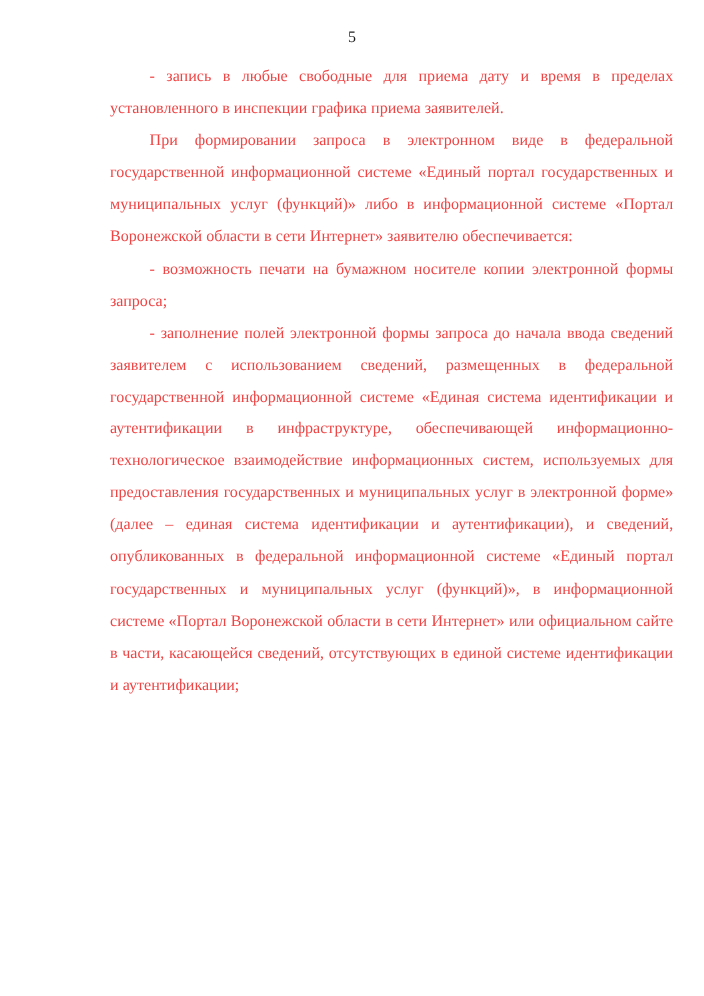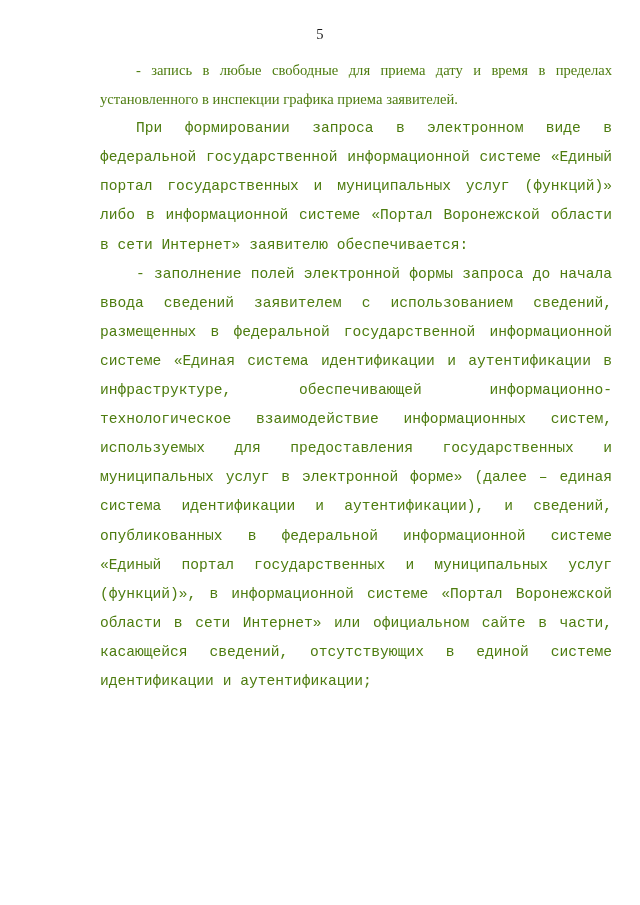--- a/index.html
+++ b/index.html
@@ -40,46 +40,46 @@
     left: 100px;
     width: 512px;
   }
   p.para {
     margin: 0 0 0.0px 0;
     text-align: justify;
     text-justify: inter-word;
     text-indent: 36px;
     font-size: 14.6px;
     line-height: 29.1px;
-    color: #4d7c0f;
+    color: #ef4444;
     hyphens: none;
     word-spacing: 0.1px;
   }
   p.para + p.para {
     margin-top: 0px;
-    font-family: Liberation Mono, monospace;
   }
   
   .body-text, .page-number {
     text-rendering: optimizeLegibility;
   }
 </style>
 </head>
 <body>
 
 <div class="page">
 
   <div class="page-number">5</div>
 
   <div class="body-text">
 
     <p class="para">- запись в любые свободные для приема дату и время в пределах установленного в инспекции графика приема заявителей.</p>
 
     <p class="para">При формировании запроса в электронном виде в федеральной государственной информационной системе «Единый портал государственных и муниципальных услуг (функций)» либо в информационной системе «Портал Воронежской области в сети Интернет» заявителю обеспечивается:</p>
 
 
+    <p class="para">- возможность печати на бумажном носителе копии электронной формы запроса;</p>
 
 
     <p class="para">- заполнение полей электронной формы запроса до начала ввода сведений заявителем с использованием сведений, размещенных в федеральной государственной информационной системе «Единая система идентификации и аутентификации в инфраструктуре, обеспечивающей информационно-технологическое взаимодействие информационных систем, используемых для предоставления государственных и муниципальных услуг в электронной форме» (далее – единая система идентификации и аутентификации), и сведений, опубликованных в федеральной информационной системе «Единый портал государственных и муниципальных услуг (функций)», в информационной системе «Портал Воронежской области в сети Интернет» или официальном сайте в части, касающейся сведений, отсутствующих в единой системе идентификации и аутентификации;</p>
 
   </div>
 
 </div>
 
 </body></html>

